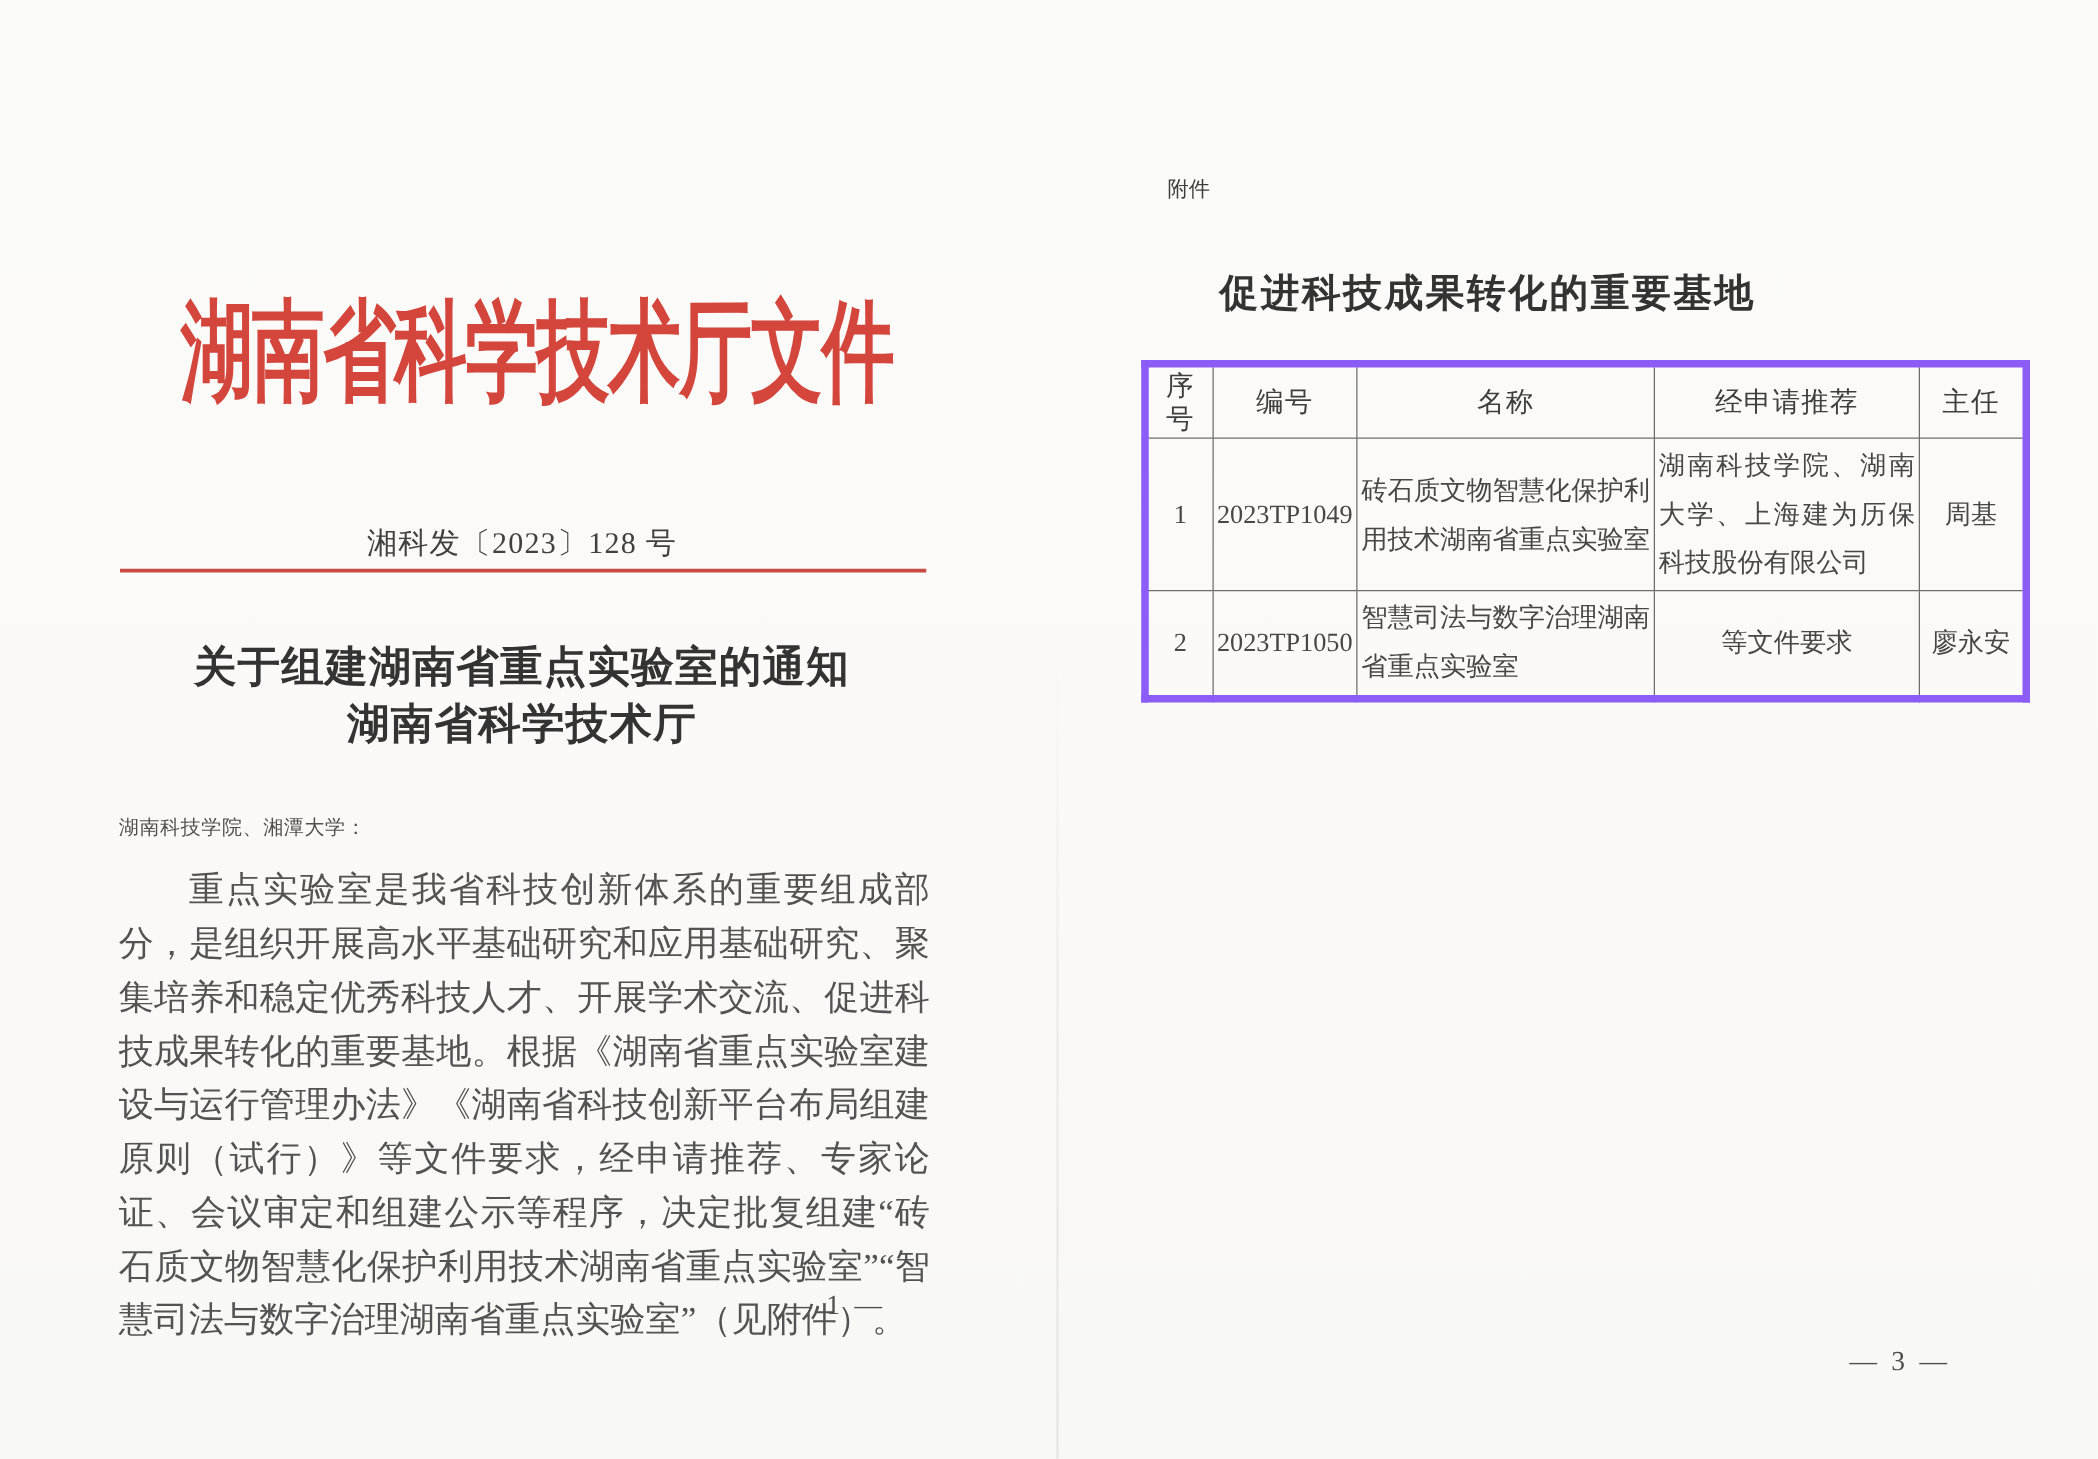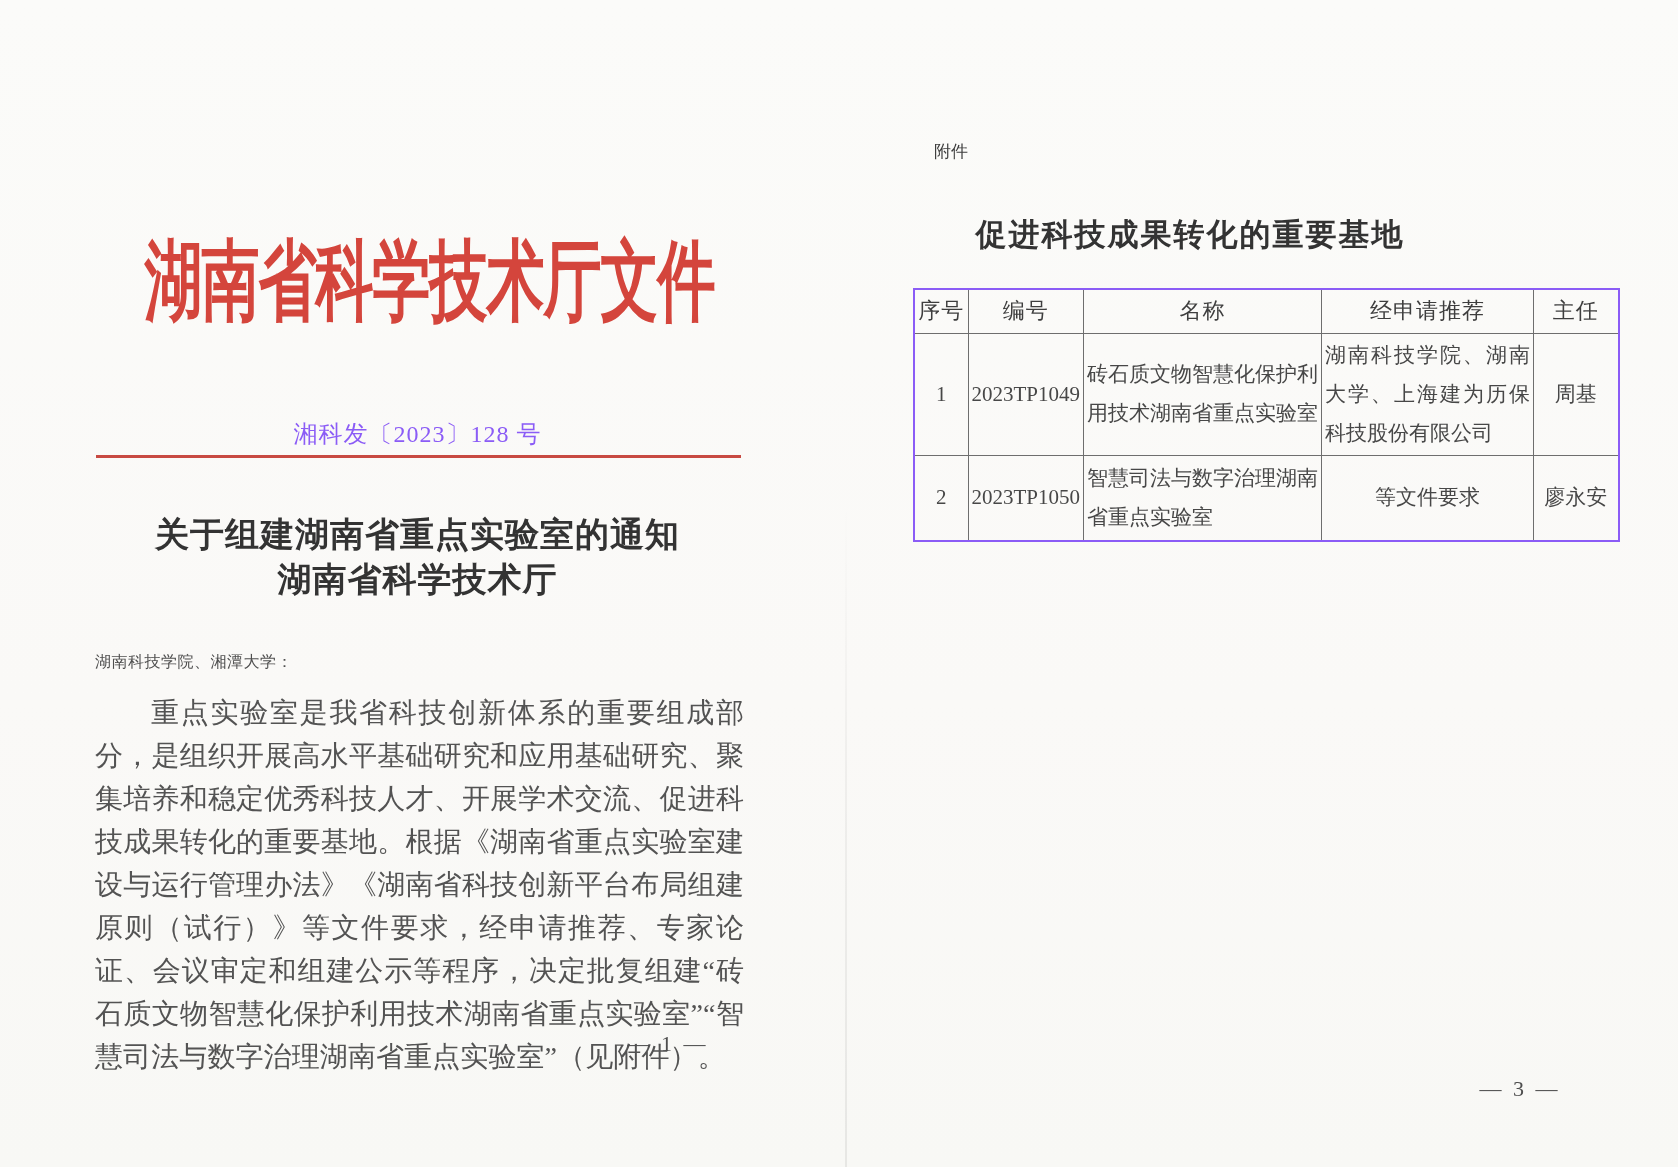--- a/index.html
+++ b/index.html
@@ -23,21 +23,21 @@
     display:flex;align-items:center;justify-content:center;
   }
   .masthead span{
     display:inline-block;white-space:nowrap;
     font-size:58px;font-weight:bold;color:#d4453c;
     letter-spacing:-1px;
     transform:scaleY(1.52);transform-origin:50% 50%;
   }
   .docnum{
     position:absolute;left:60px;top:418px;width:715px;
-    text-align:center;font-size:24px;color:#8b5cf6;letter-spacing:1px;
+    text-align:center;font-size:24px;color:#404040;letter-spacing:1px;
   }
   .redline{
     position:absolute;left:96px;top:455px;width:645px;height:3px;
     background:#c84a42;
   }
   .doc-title{
     position:absolute;left:60px;top:512px;width:715px;
     text-align:center;font-size:34px;font-weight:bold;color:#333;
     line-height:45px;letter-spacing:1px;
   }
@@ -65,21 +65,21 @@
   }
   .table-title{
     position:absolute;left:880px;top:214px;width:620px;
     text-align:center;font-size:31px;font-weight:bold;color:#333;
     letter-spacing:2px;
   }
   table.lab-table{
     position:absolute;left:913px;top:288px;
     border-collapse:collapse;table-layout:fixed;
     font-size:21px;color:#474747;background:transparent;
-    border:2px solid #8b5cf6;
+    border:6px solid #8b5cf6;
   }
   .lab-table th,.lab-table td{
     border:1px solid #6e6e6e;
     vertical-align:middle;
     padding:2px 3px;
     line-height:39px;
   }
   .lab-table thead tr{height:44px;}
   .lab-table thead th{
     font-weight:normal;font-size:22px;color:#3e3e3e;

